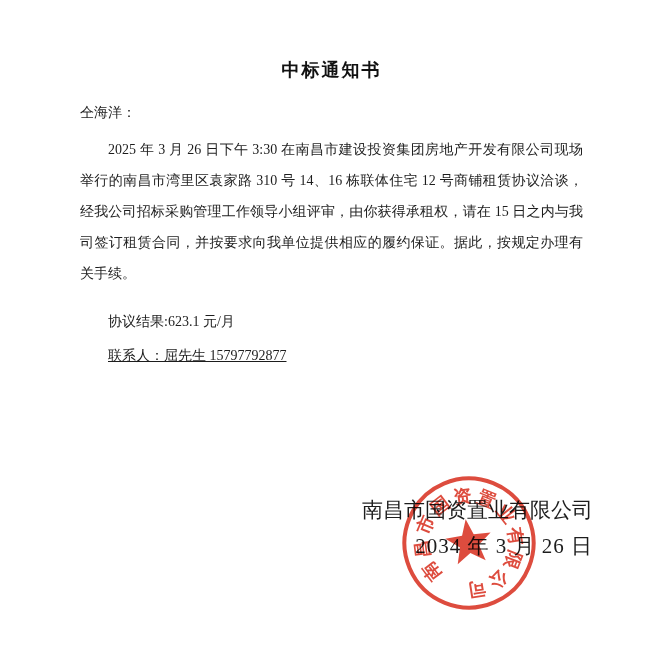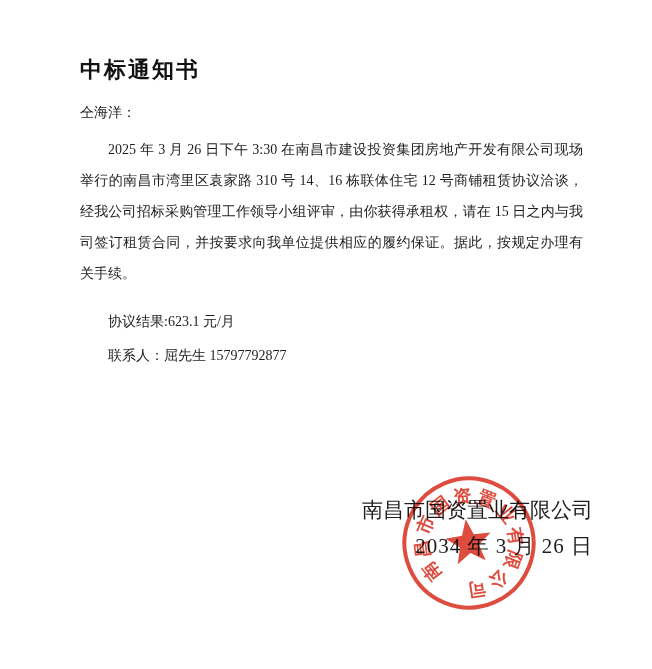--- a/index.html
+++ b/index.html
@@ -14,42 +14,42 @@
     color: #1d1d1d;
   }
   .doc-content {
     position: absolute;
     left: 80px;
     top: 56px;
     width: 503px;
   }
   .doc-title {
     font-family: "Liberation Sans", "DejaVu Sans", sans-serif;
-    font-size: 22px;
+    font-size: 18px;
     font-weight: 700;
-    text-align: left;
+    text-align: center;
     line-height: 28px;
     letter-spacing: 2px;
     margin-bottom: 13px;
     color: #111111;
   }
   .salutation {
     font-size: 14px;
     line-height: 31px;
     margin-bottom: 6px;
   }
   .para {
     font-size: 14px;
     line-height: 31px;
     text-align: justify;
     text-justify: inter-ideograph;
     text-indent: 2em;
   }
   .line-agreement { margin-top: 17px; }
-  .line-contact   { margin-top: 3px; }
+  .line-contact   { margin-top: 3px; text-decoration: underline; }
   .signature {
     position: absolute;
     top: 497px;
     right: 59px;
     text-align: right;
     font-size: 21px;
     line-height: 26px;
     color: #1d1d1d;
   }
   .signature .sig-date { margin-top: 10px; letter-spacing: 1px; }

